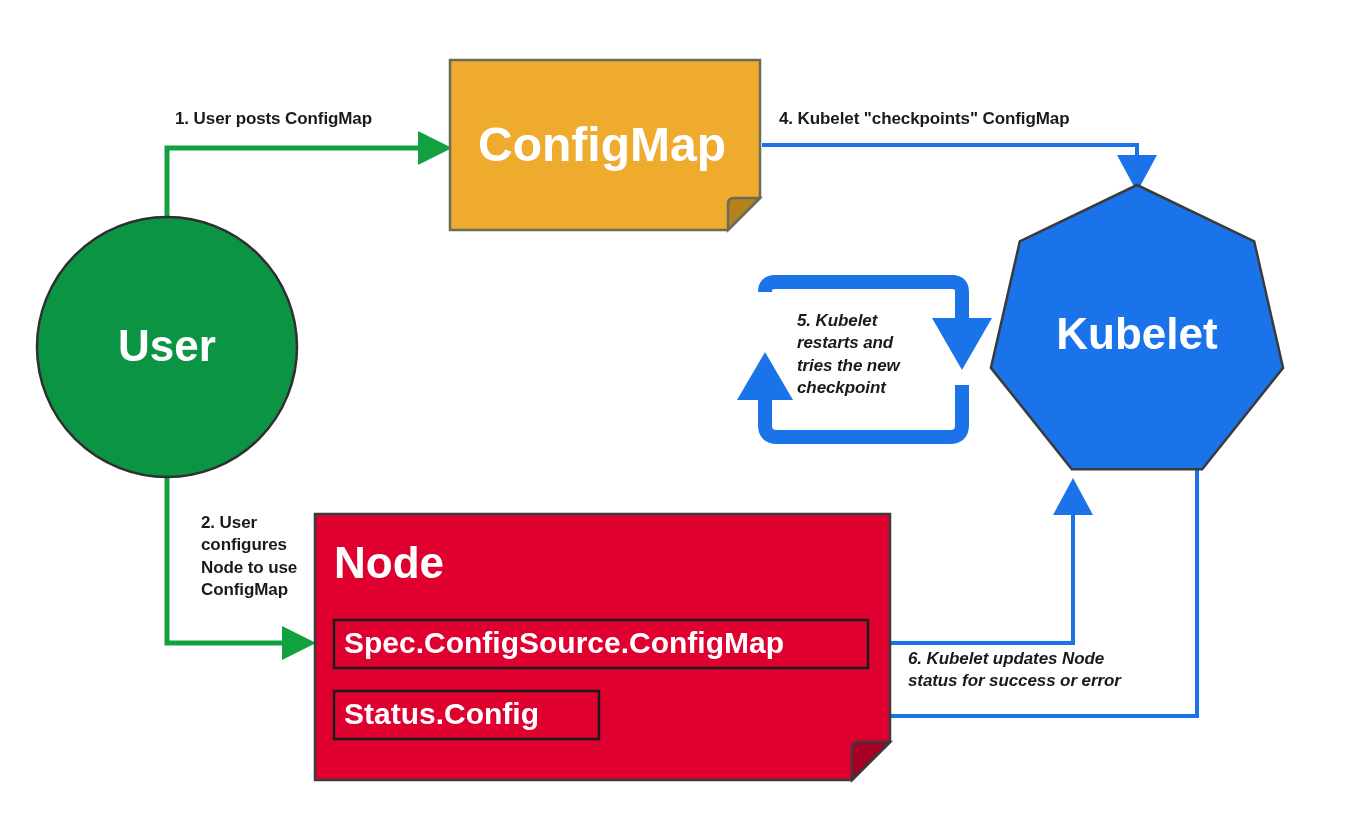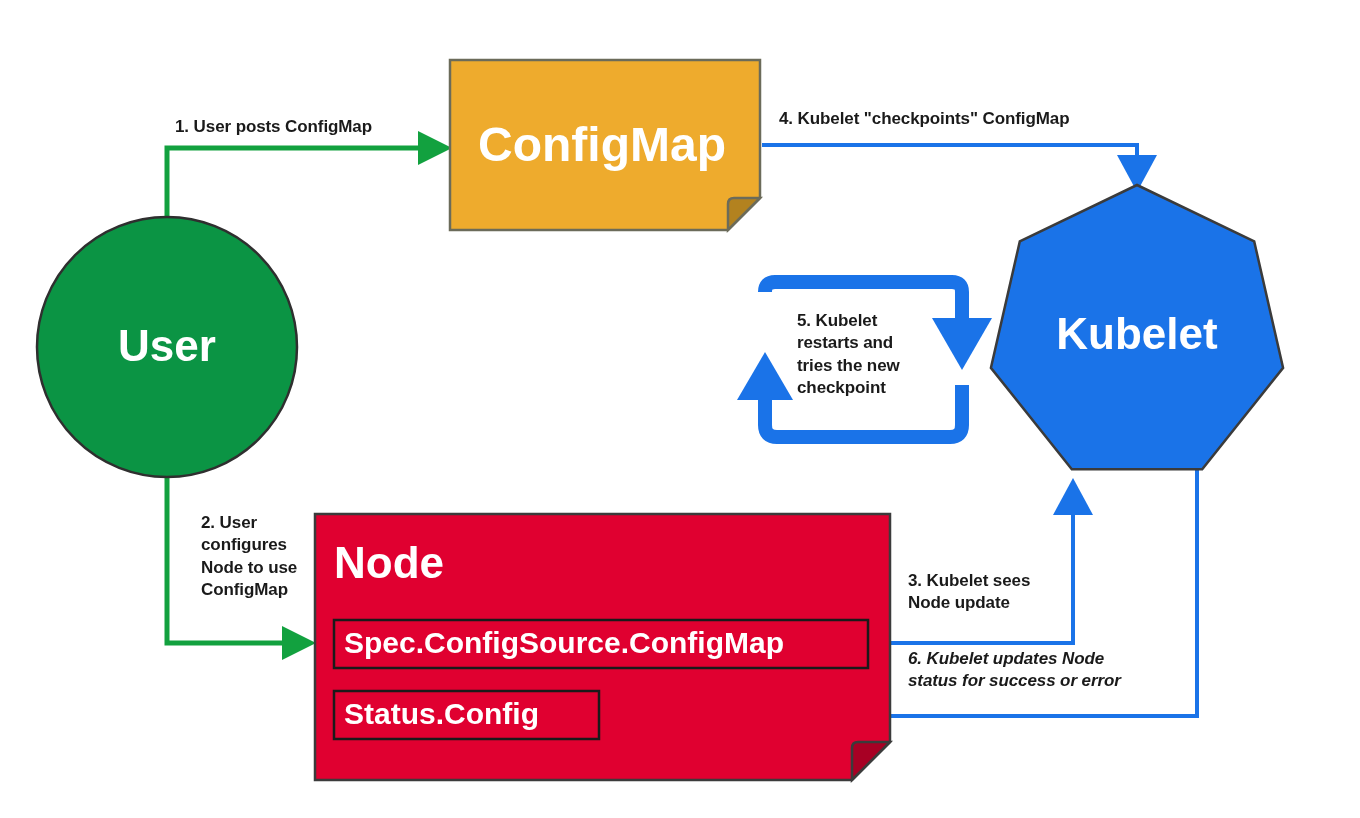--- a/index.html
+++ b/index.html
@@ -117,33 +117,31 @@
 
     <g>
       <polygon points="1137,185 1283,290 1227,462 1047,462 991,290" fill="#1a73e8" stroke="#3b3b3b" stroke-width="2.5" transform="translate(0,0)" style="display:none"></polygon>
 
       <polygon points="1137,185 1254.2,241.4 1283.1,367.9 1202.2,469.3 1071.8,469.3 990.9,367.9 1019.8,241.4" fill="#1a73e8" stroke="#3b3b3b" stroke-width="2.5"></polygon>
       <text class="node-text" x="1137" y="337" font-size="44">Kubelet</text>
     </g>
 
   </svg>
 
-  <div class="step-label" style="left:175px; top:108px;margin-top:8px;">1. User posts ConfigMap</div>
+  <div class="step-label" style="left:175px; top:108px;">1. User posts ConfigMap</div>
 
   <div class="step-label" style="left:201px; top:512px;">2. User
 configures
 Node to use
 ConfigMap</div>
 
-  <div class="step-label" style="left:908px; top:570px;">3. Kubelet sees
-Node update</div>
 
   <div class="step-label" style="left:779px; top:108px;">4. Kubelet "checkpoints" ConfigMap</div>
 
-  <div class="step-label" style="left:797px; top:310px;">5. Kubelet
+  <div class="step-label" style="left:797px; top:310px;font-style:italic;">5. Kubelet
 restarts and
 tries the new
 checkpoint</div>
 
   <div class="step-label" style="left:908px; top:648px;font-style:italic;">6. Kubelet updates Node
 status for success or error</div>
 
 </div>
 
 </body></html>

